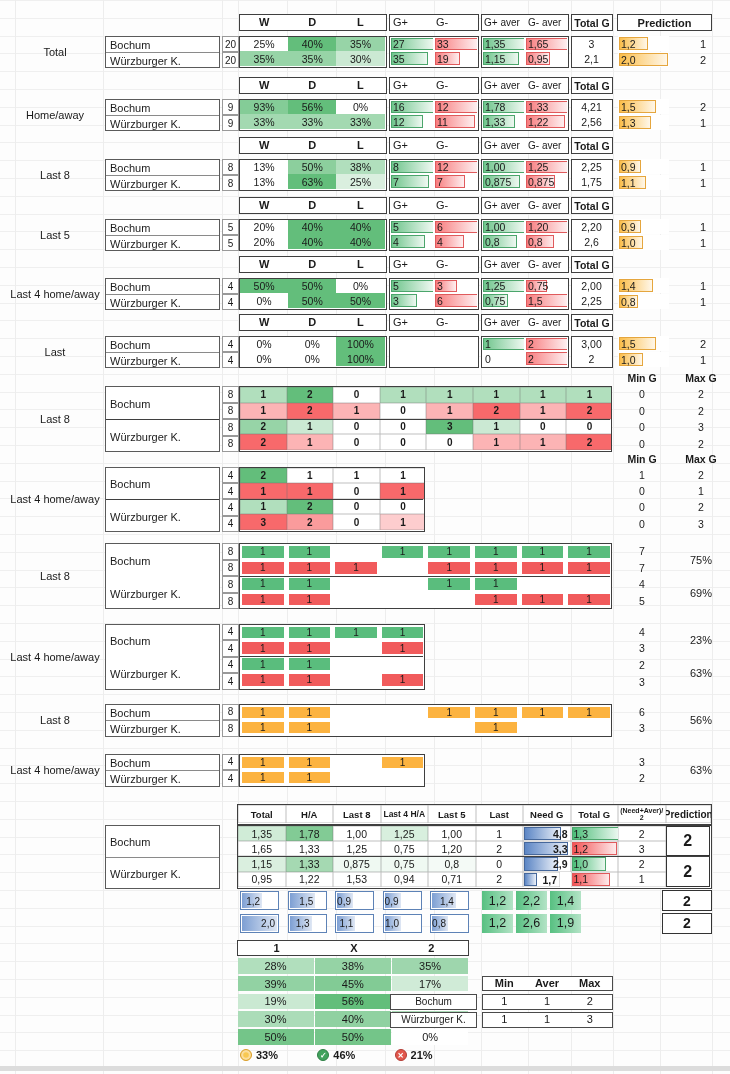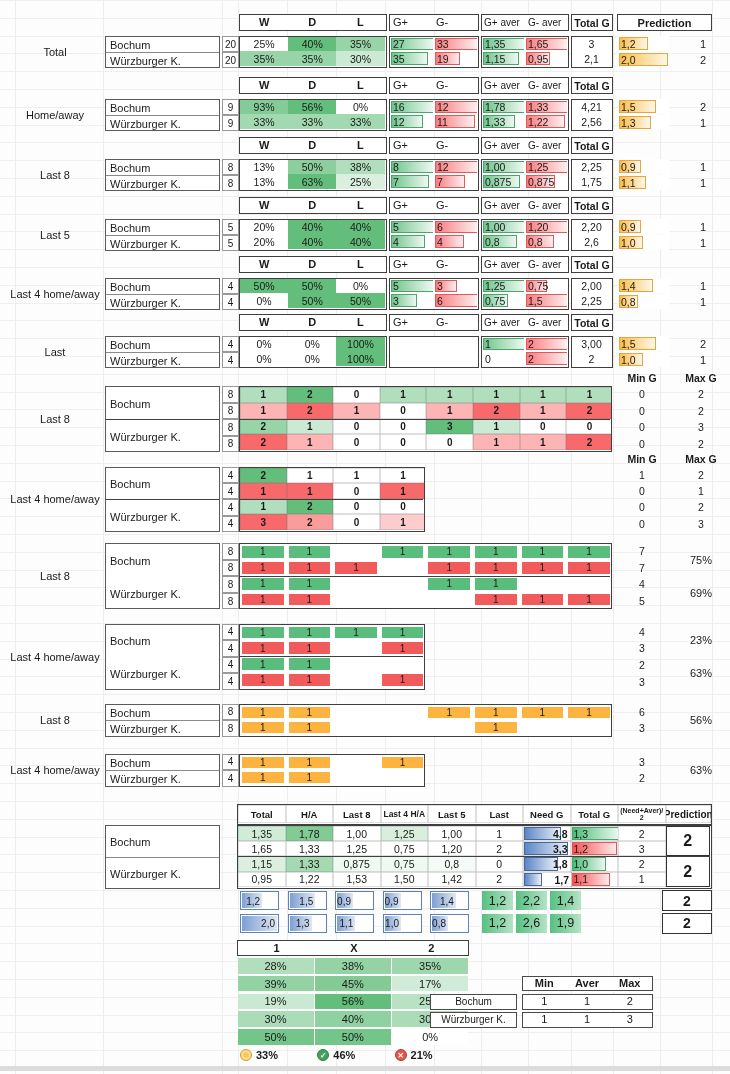--- a/index.html
+++ b/index.html
@@ -5,21 +5,21 @@
   html,body{margin:0;padding:0;background:#fff;}
   #sheet{
     position:relative;width:730px;height:1074px;overflow:hidden;
     background:#fdfdfd;
     font-family:"Liberation Sans",sans-serif;color:#1a1a1a;
     background-image:repeating-linear-gradient(to bottom,#efefef 0 1px,transparent 1px 17.8px);
   }
   .abs{position:absolute;box-sizing:border-box;font-size:11px;color:#1a1a1a;overflow:hidden;}
   .vline{position:absolute;width:1px;background:#ededed;top:0;height:1074px;}
   .dk{border:1.6px solid #3f3f3f;background:#fff;}
-  .dk2{border:1.4px solid #4a4a4a;background:#fff;margin-left:40px;}
+  .dk2{border:1.4px solid #4a4a4a;background:#fff;}
   .thin{border:1px solid #999;background:#fff;}
   .teambox{border:1.2px solid #5a5a5a;background:#fff;}
   .c{display:flex;align-items:center;justify-content:center;}
   .l{display:flex;align-items:center;justify-content:flex-start;}
   .r{display:flex;align-items:center;justify-content:flex-end;}
   .b{font-weight:bold;}
   .hair{box-shadow:inset 0 0 0 0.5px rgba(110,110,110,0.45);}
   .bar{position:absolute;top:1px;bottom:1px;left:1px;}
   .barlbl{position:absolute;left:3px;top:50%;transform:translateY(-50%);font-size:10.5px;white-space:nowrap;}
   .divider{position:absolute;left:0;right:0;height:0;border-top:1.4px solid #3f3f3f;}
@@ -770,34 +770,34 @@
       <div class="abs c hair" style="left: 380px; top: 15.2px; width: 47.5px; height: 15.2px; font-size: 10.5px;">3</div>
       <div class="abs c b" style="left: 427.5px; top: 0px; width: 44.5px; height: 30.4px; border: 1.5px solid rgb(51, 51, 51); font-size: 16px; background: rgb(255, 255, 255);">2</div>
       <div class="abs c hair" style="left: 0px; top: 30.4px; width: 47.5px; height: 15.2px; font-size: 10.5px; background: rgb(218, 239, 223);">1,15</div>
       <div class="abs c hair" style="left: 47.5px; top: 30.4px; width: 47.5px; height: 15.2px; font-size: 10.5px; background: rgb(165, 217, 178);">1,33</div>
       <div class="abs c hair" style="left: 95px; top: 30.4px; width: 47.5px; height: 15.2px; font-size: 10.5px; background: rgb(239, 249, 242);">0,875</div>
       <div class="abs c hair" style="left: 142.5px; top: 30.4px; width: 47.5px; height: 15.2px; font-size: 10.5px; background: rgb(239, 249, 242);">0,75</div>
       <div class="abs c hair" style="left: 190px; top: 30.4px; width: 47.5px; height: 15.2px; font-size: 10.5px; background: rgb(244, 250, 246);">0,8</div>
       <div class="abs c hair" style="left: 237.5px; top: 30.4px; width: 47.5px; height: 15.2px; font-size: 10.5px; background: rgb(255, 255, 255);">0</div>
       <div class="abs hair" style="left: 285px; top: 30.4px; width: 47.5px; height: 15.2px;">
         <div class="bar" style="width: calc(72% - 2px); background: linear-gradient(to right, rgb(92, 134, 197), rgb(235, 240, 248)); border: 1px solid rgb(70, 104, 155);"></div>
-        <span class="barlbl b" style="left: auto; right: 3px;">1,8</span>
+        <span class="barlbl b" style="left: auto; right: 3px;">2,9</span>
       </div>
       <div class="abs hair" style="left: 332.5px; top: 30.4px; width: 47.5px; height: 15.2px;">
         <div class="bar" style="width: calc(72% - 2px); background: linear-gradient(to right, rgb(76, 189, 120), rgb(234, 247, 239)); border: 1px solid rgb(75, 165, 107);"></div>
         <span class="barlbl">1,0</span>
       </div>
       <div class="abs c hair" style="left: 380px; top: 30.4px; width: 47.5px; height: 15.2px; font-size: 10.5px;">2</div>
       <div class="abs c hair" style="left: 0px; top: 45.6px; width: 47.5px; height: 15.2px; font-size: 10.5px; background: rgb(255, 255, 255);">0,95</div>
       <div class="abs c hair" style="left: 47.5px; top: 45.6px; width: 47.5px; height: 15.2px; font-size: 10.5px; background: rgb(255, 255, 255);">1,22</div>
       <div class="abs c hair" style="left: 95px; top: 45.6px; width: 47.5px; height: 15.2px; font-size: 10.5px; background: rgb(255, 255, 255);">1,53</div>
-      <div class="abs c hair" style="left: 142.5px; top: 45.6px; width: 47.5px; height: 15.2px; font-size: 10.5px; background: rgb(255, 255, 255);">1,50</div>
-      <div class="abs c hair" style="left: 190px; top: 45.6px; width: 47.5px; height: 15.2px; font-size: 10.5px; background: rgb(255, 255, 255);">1,42</div>
+      <div class="abs c hair" style="left: 142.5px; top: 45.6px; width: 47.5px; height: 15.2px; font-size: 10.5px; background: rgb(255, 255, 255);">0,94</div>
+      <div class="abs c hair" style="left: 190px; top: 45.6px; width: 47.5px; height: 15.2px; font-size: 10.5px; background: rgb(255, 255, 255);">0,71</div>
       <div class="abs c hair" style="left: 237.5px; top: 45.6px; width: 47.5px; height: 15.2px; font-size: 10.5px; background: rgb(255, 255, 255);">2</div>
-      <div class="abs hair" style="left: 285px; top: 46px; width: 49px; height: 15.2px; text-align: center;">
+      <div class="abs hair" style="left: 285px; top: 46px; width: 37px; height: 15.2px; text-align: center;">
         <div class="bar" style="width: calc(36% - 2px); background: linear-gradient(to right, rgb(92, 134, 197), rgb(235, 240, 248)); border: 1px solid rgb(70, 104, 155);"></div>
         <span class="barlbl b" style="left: auto; right: 3px;">1,7</span>
       </div>
       <div class="abs hair" style="left: 332.5px; top: 45.6px; width: 47.5px; height: 15.2px;">
         <div class="bar" style="width: calc(80% - 2px); background: linear-gradient(to right, rgb(243, 83, 85), rgb(254, 234, 235)); border: 1px solid rgb(224, 90, 92);"></div>
         <span class="barlbl">1,1</span>
       </div>
       <div class="abs c hair" style="left: 380px; top: 45.6px; width: 47.5px; height: 15.2px; font-size: 10.5px;">1</div>
       <div class="abs c b" style="left: 427.5px; top: 30.4px; width: 44.5px; height: 30.4px; border: 1.5px solid rgb(51, 51, 51); font-size: 16px; background: rgb(255, 255, 255);">2</div>
       <div class="abs divider" style="left: 0px; top: 30.4px; width: 472px; height: 0px;"></div>

